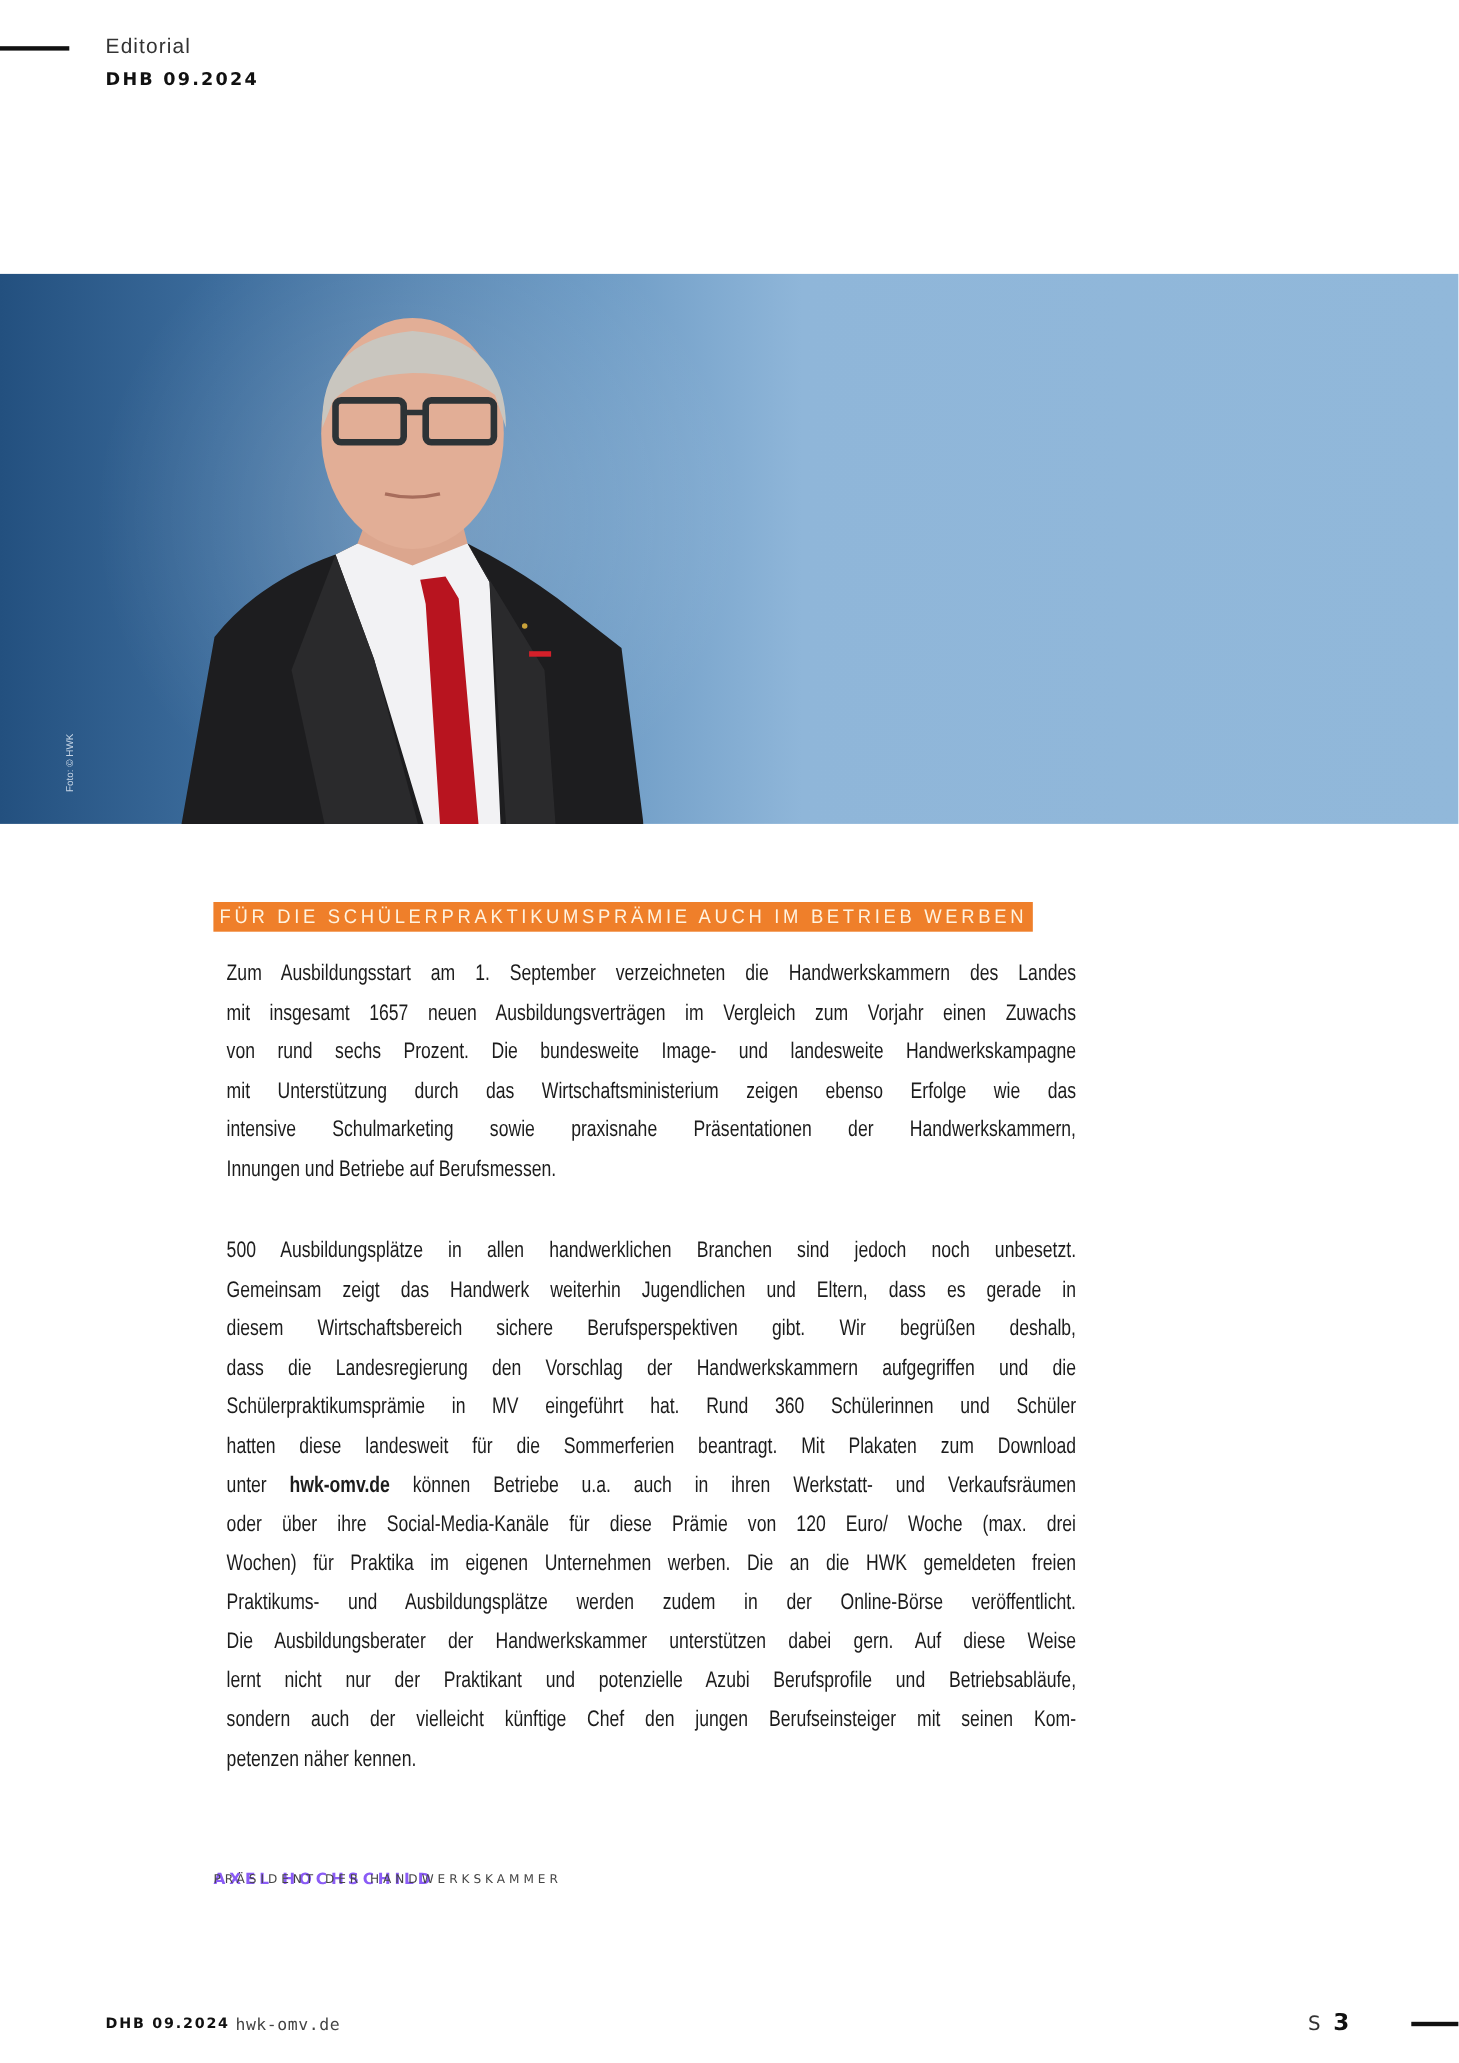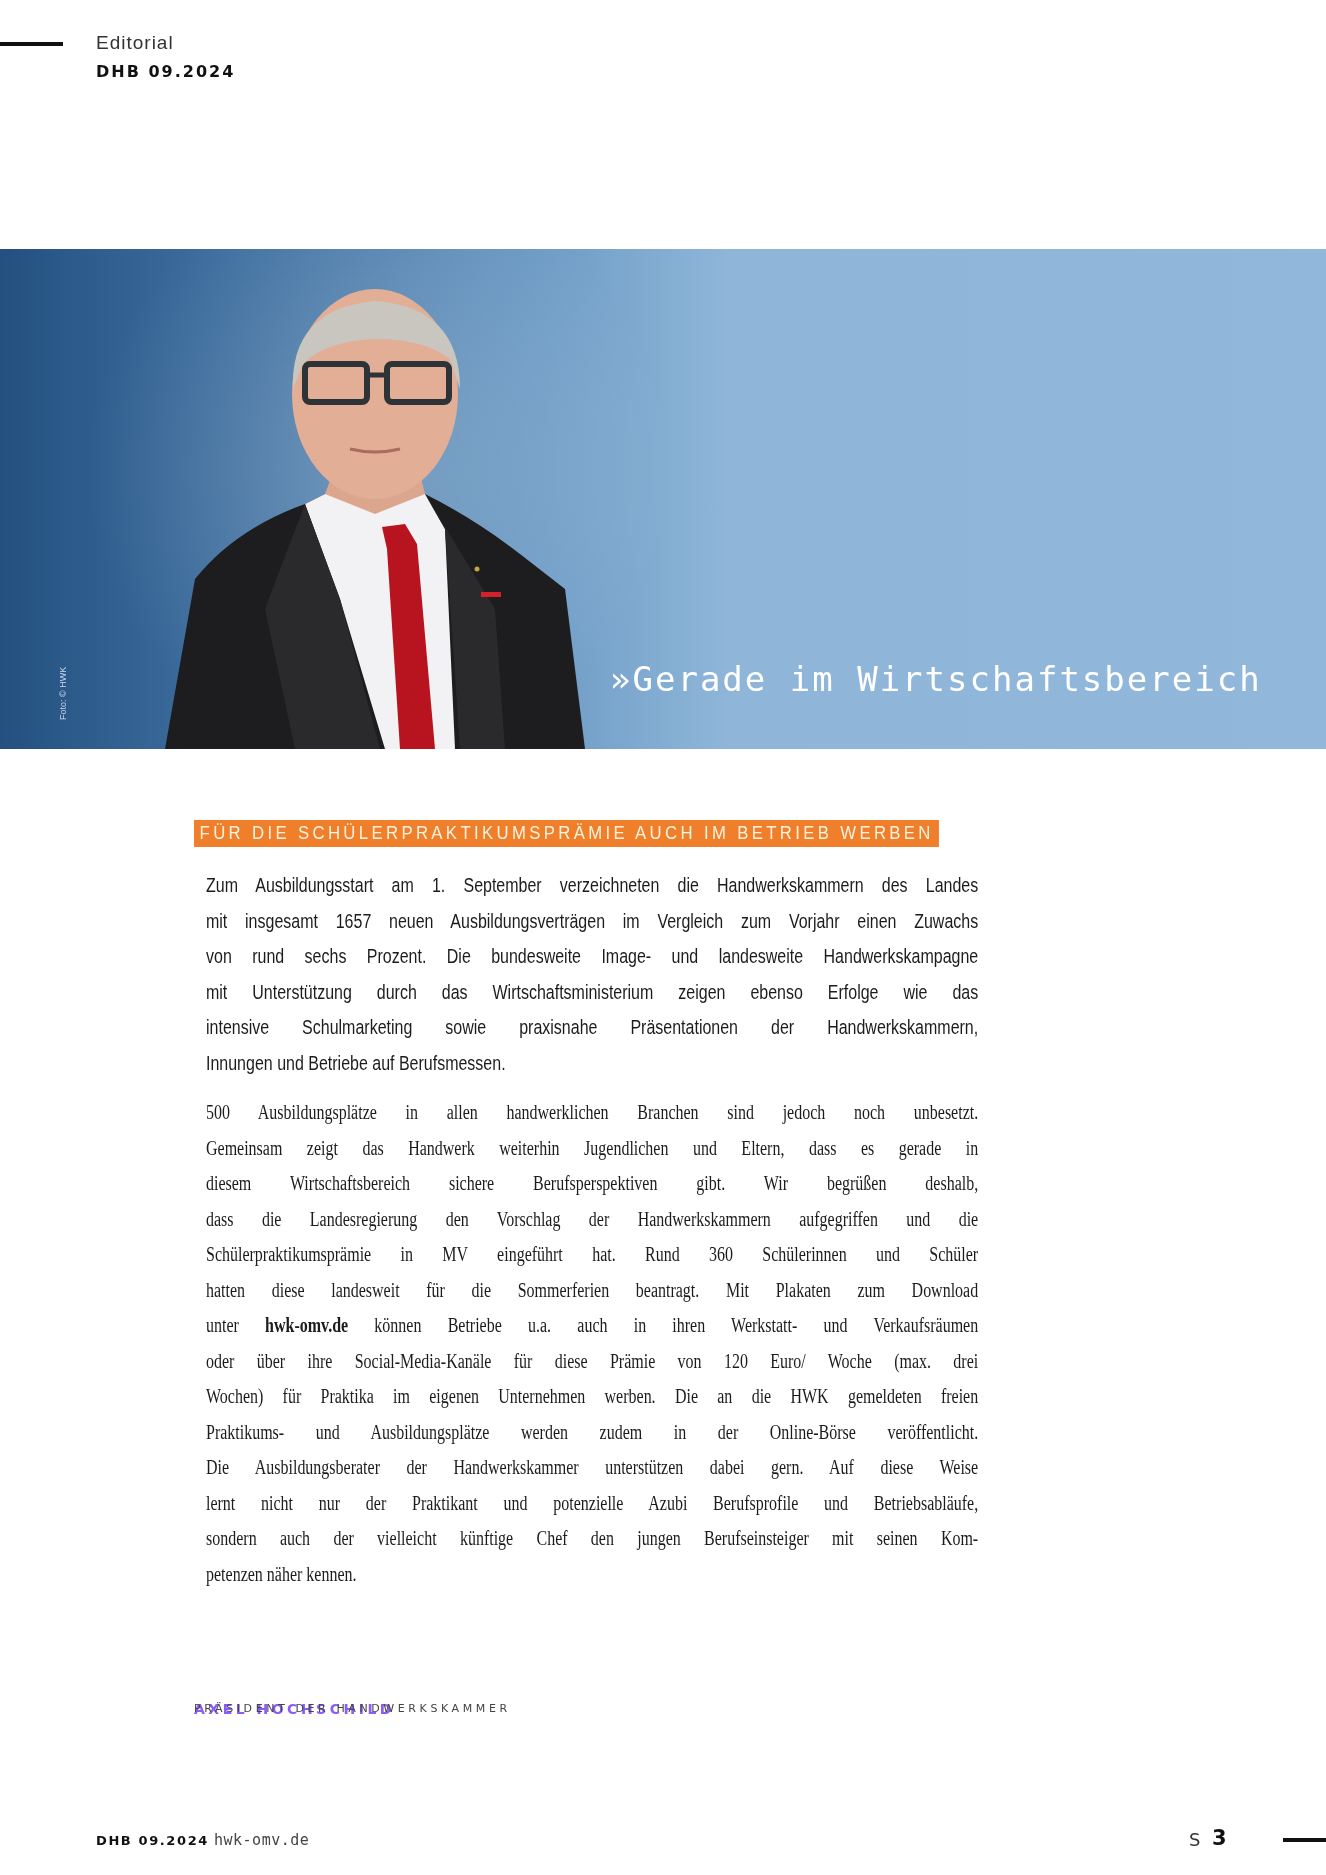--- a/index.html
+++ b/index.html
@@ -25,21 +25,21 @@
   .quote div { white-space: nowrap; }
 
   .headline { position: absolute; left: 194px; top: 820px; height: 27px; padding: 0 6px; background: #ef7f2a;
     color: #fff3e0; font-family: "Liberation Sans Narrow", "Liberation Sans", sans-serif; font-size: 18px;
     line-height: 27px; letter-spacing: 3.6px; white-space: nowrap; transform: scaleX(0.93); transform-origin: left center; }
 
   .body-text { position: absolute; left: 206px; top: 867px; width: 772px; font-family: "Liberation Sans", sans-serif;
     font-size: 20.5px; line-height: 35.5px; color: #1c1c1c; }
   .body-text .line { white-space: nowrap; display: block; transform-origin: left center; transform: scaleX(0.78); width: 990px; text-align: justify; text-align-last: justify; }
   .body-text .line.last { text-align-last: left; }
-  .body-text .para + .para { margin-top: 15px; font-family: Liberation Serif, serif; }
+  .body-text .para + .para { margin-top: 39px; }
   .body-text b { font-weight: bold; }
 
   .author { position: absolute; left: 194px; top: 1665px; font-family: "DejaVu Sans", sans-serif; font-weight: bold;
     font-size: 14px; letter-spacing: 3.5px; color: #8b5cf6; margin-top: 36px; }
   .author-title { position: absolute; left: 194px; top: 1702px; font-family: "DejaVu Sans", sans-serif;
     font-size: 11px; letter-spacing: 3.6px; color: #444; }
 
   .footer-issue { position: absolute; left: 96px; top: 1833px; font-family: "DejaVu Sans", sans-serif; font-weight: bold;
     font-size: 13px; letter-spacing: 1.6px; color: #111; }
   .footer-url { position: absolute; left: 214px; top: 1831px; font-family: "DejaVu Sans Mono", monospace; font-size: 15px; letter-spacing: 0.5px; color: #444; }
@@ -75,21 +75,20 @@
 
     <path d="M168 110 Q165 30 250 22 Q335 28 335 110 L325 80 Q300 60 250 60 Q200 62 178 85 Z" fill="#c9c6bf"></path>
 
     <rect x="180" y="85" width="62" height="38" rx="5" fill="none" stroke="#2d3336" stroke-width="6"></rect>
     <rect x="262" y="85" width="62" height="38" rx="5" fill="none" stroke="#2d3336" stroke-width="6"></rect>
     <line x1="242" y1="96" x2="262" y2="96" stroke="#2d3336" stroke-width="5"></line>
 
     <path d="M225 170 Q250 176 275 170" fill="none" stroke="#a86d5c" stroke-width="3"></path>
   </svg>
   <div class="quote">
-    <div>»Gerade im Wirtschaftsbereich</div>
 
   </div>
 </div>
 <div class="photo-credit">Foto: © HWK</div>
 
 <div class="headline">FÜR DIE SCHÜLERPRAKTIKUMSPRÄMIE AUCH IM BETRIEB WERBEN</div>
 
 <div class="body-text">
   <div class="para">
     <span class="line">Zum Ausbildungsstart am 1. September verzeichneten die Handwerkskammern des Landes</span>

